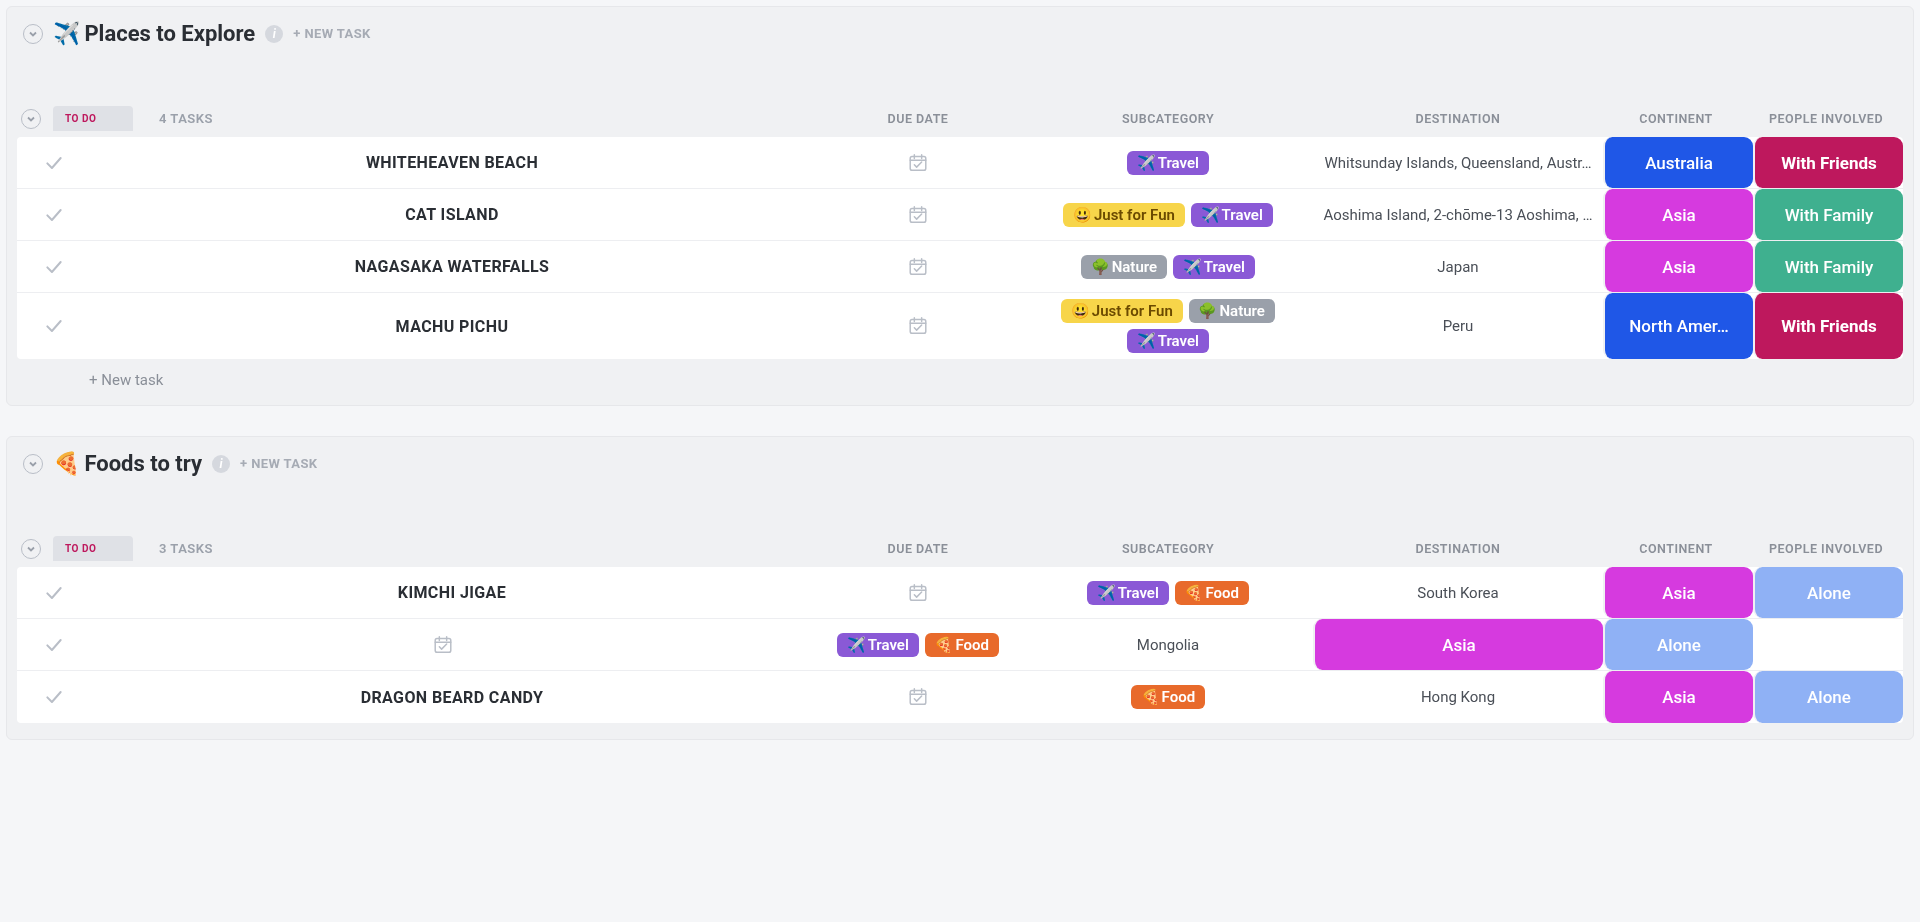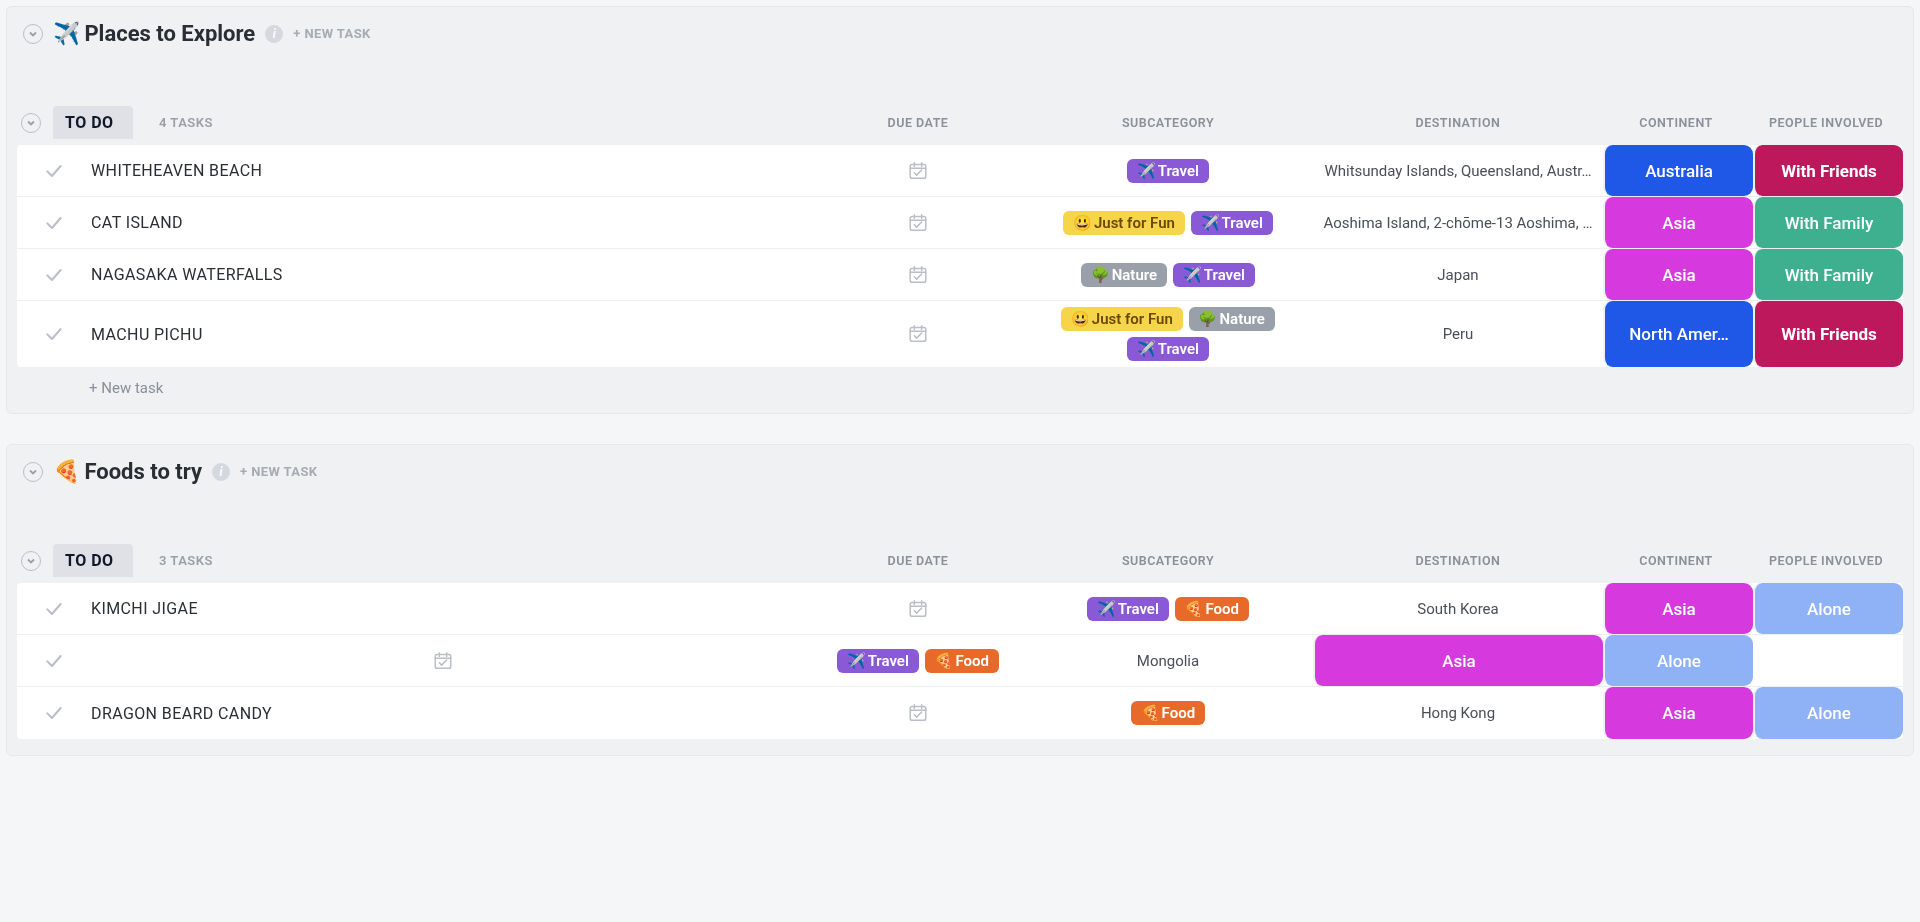--- a/index.html
+++ b/index.html
@@ -60,23 +60,23 @@
     align-items:center;
     padding: 0 0 6px 0;
     color:#8a8f98;
     font-size:12.5px;
     font-weight:600;
     letter-spacing:0.5px;
     text-transform:uppercase;
   }
   .status-chip {
     background:#dfe1e6;
-    color:#0f172a;
+    color:#be185d;
     font-weight:700;
-    font-size:16px;
+    font-size:10px;
     padding:7px 12px;
     border-radius:4px 4px 0 0;
     cursor:pointer;
     text-transform:uppercase;
   }
   .task-count {
     padding-left:26px;
     color:#9aa0aa;
     font-weight:600;
     font-size:13px;
@@ -93,27 +93,28 @@
     min-height:52px;
   }
   .row:last-child { border-bottom:none; }
   .check-cell {
     display:flex; align-items:center; justify-content:center;
     color:#b9bec7; cursor:pointer;
     padding-left:18px;
   }
   .check-cell svg { width:20px;height:20px; }
   .task-name {
-    font-weight:400;
+    font-weight:700;
     font-size:16px;
     letter-spacing:0.4px;
     color:#2a2e34;
     padding-left:18px;
     text-transform:uppercase;
     cursor:pointer;
+    text-align:center;
   }
   .date-cell {
     display:flex;align-items:center;justify-content:center;
     color:#b9bec7;
     cursor:pointer;
   }
   .date-cell svg { width:22px;height:22px; }
   .tags-cell {
     display:flex; flex-wrap:wrap; gap:6px;
     align-items:center; justify-content:center;

